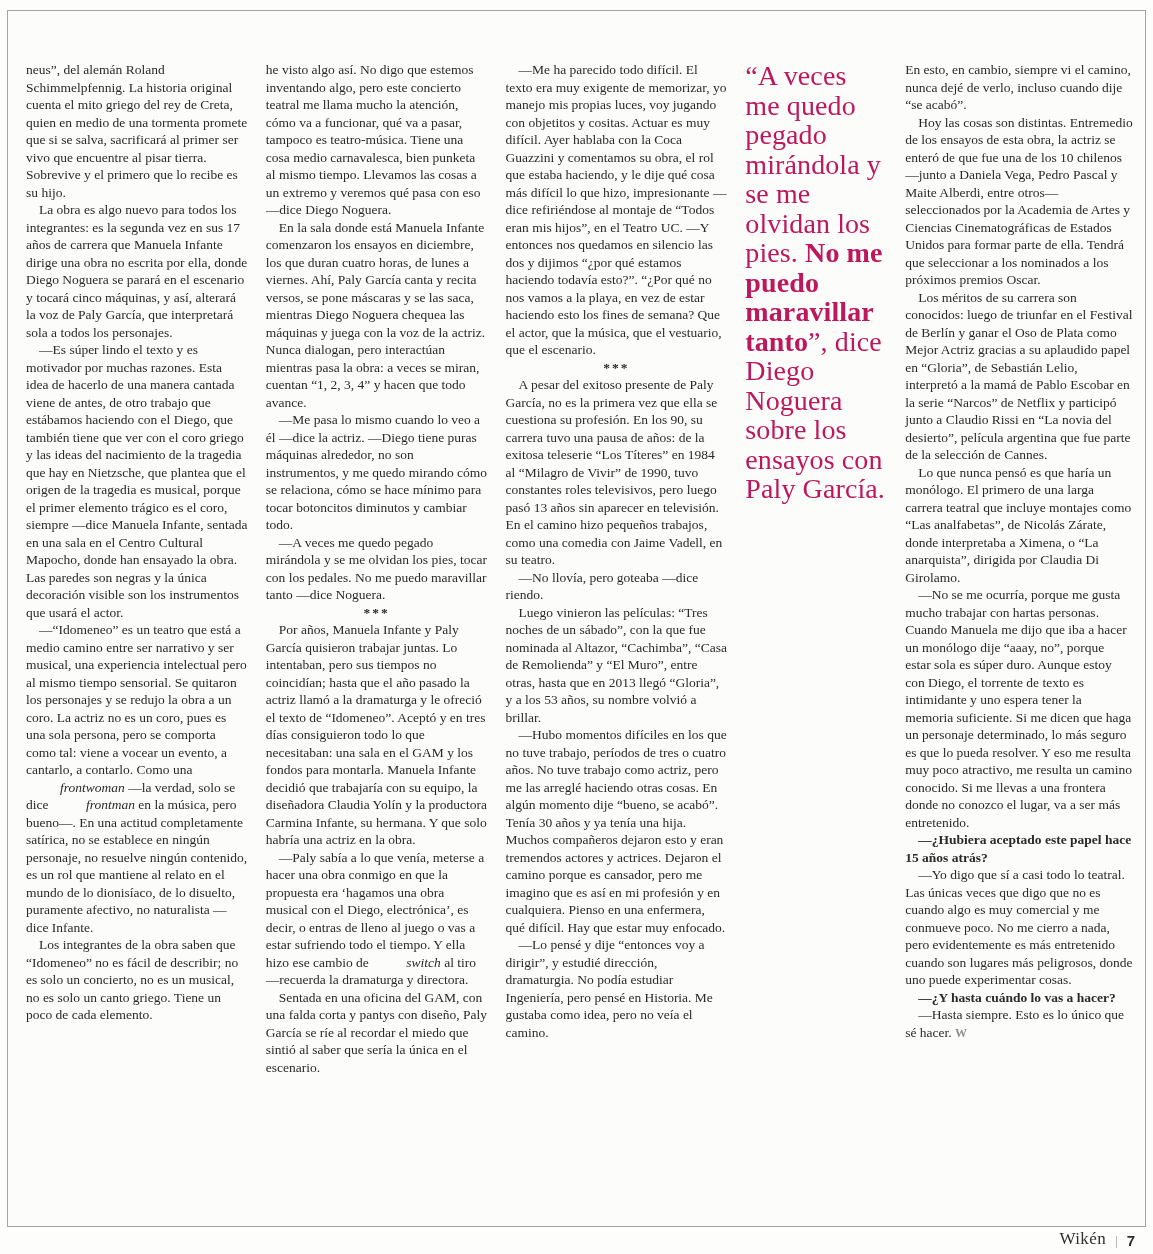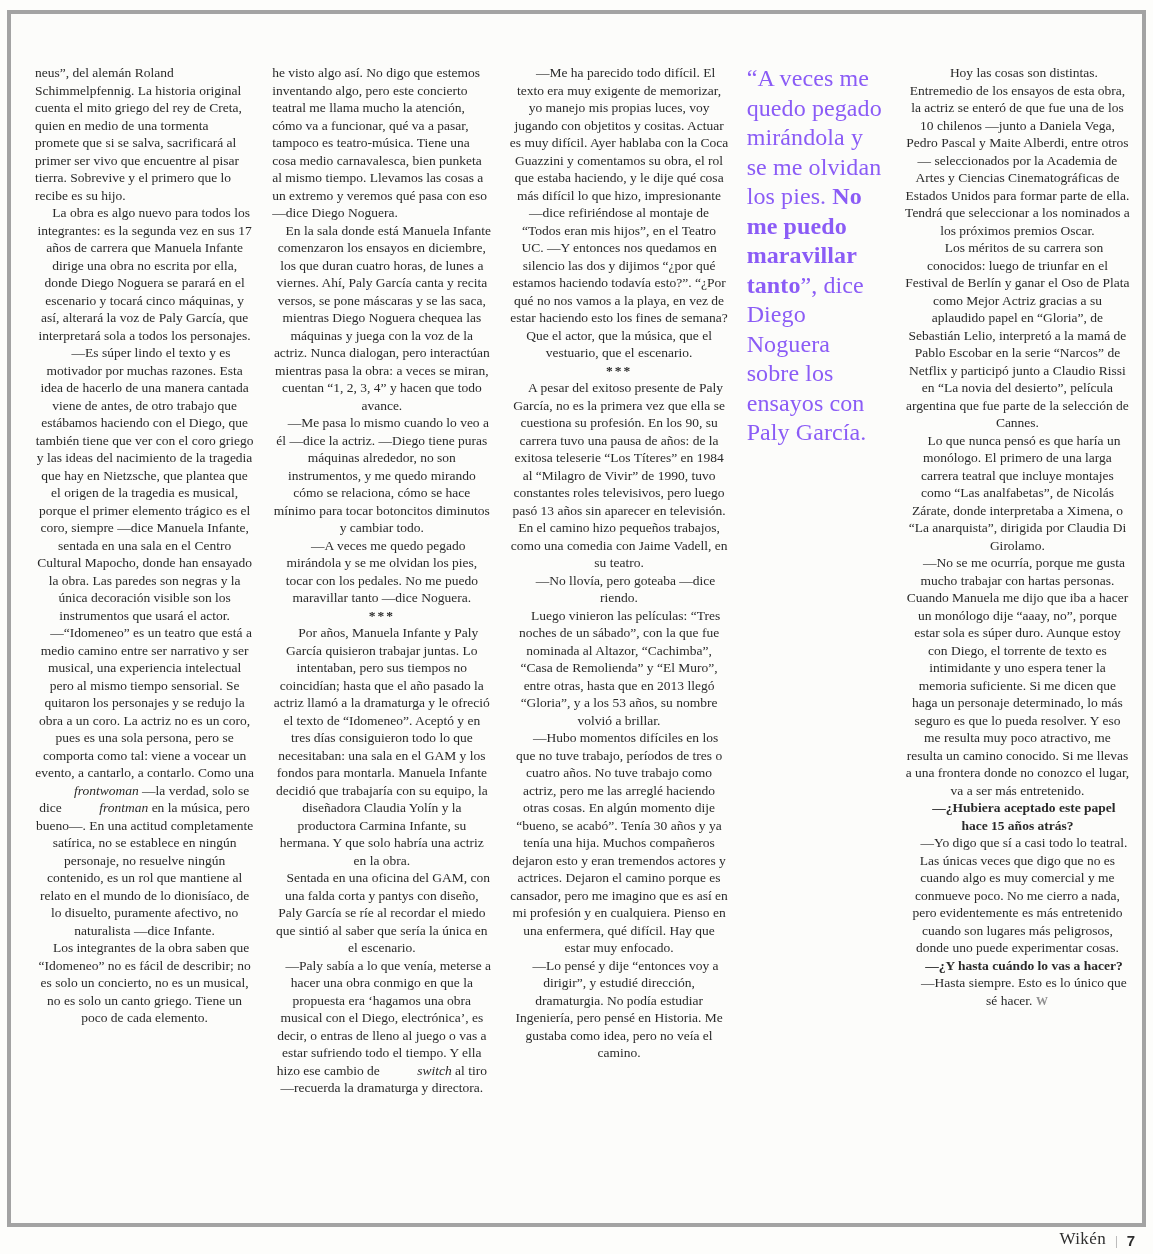--- a/index.html
+++ b/index.html
@@ -7,53 +7,53 @@
   body {
     position: relative;
     background: #fdfdfb;
     font-family: "Liberation Serif", serif;
     overflow: hidden;
   }
   .frame {
     position: absolute;
     left: 7px; top: 10px;
     width: 1139px; height: 1217px;
-    border: 4px solid #a3a3a3;
+    border: 1px solid #a3a3a3;
     background: #fcfcfa;
-    padding: 50px 12px 16px 24px;
+    padding: 50px 12px 16px 18px;
     display: flex;
     gap: 18px;
     overflow: hidden;
   }
   .col {
     font-size: 13.5px;
     line-height: 17.5px;
     color: #2a2a2a;
     text-align: left;
     overflow: hidden;
   }
   .c1, .c2, .c3 { width: 222px; }
   .c4 { width: 142px; }
   .c5 { width: 228px; }
   .col p { margin: 0; }
-  .col p.ind { text-indent: 13px; text-align: center; }
+  .col p.ind { text-indent: 13px; }
   .col p.q { font-weight: bold; }
   .it { font-style: italic; margin-left: 34px; }
   .sep {
     text-align: center;
     font-weight: bold;
     letter-spacing: 2px;
     line-height: 17.5px;
     font-size: 13.5px;
     color: #2a2a2a;
   }
   .pullquote {
-    font-size: 24px;
+    font-size: 28px;
     line-height: 29.5px;
-    color: #8b5cf6;
+    color: #be185d;
     letter-spacing: 0.1px;
   }
   .pullquote .b { font-weight: bold; }
   .pullquote + .pullquote { margin-top: 60px; }
   .endmark {
     color: #8f8f8f;
     font-size: 12px;
     font-weight: bold;
     letter-spacing: 1px;
   }
@@ -81,36 +81,37 @@
       <p class="ind"><span>—“Idomeneo” es un teatro que está a medio camino entre ser narrativo y ser musical, una experiencia intelectual pero al mismo tiempo sensorial. Se quitaron los personajes y se redujo la obra a un coro. La actriz no es un coro, pues es una sola persona, pero se comporta como tal: viene a vocear un evento, a cantarlo, a contarlo. Como una </span><span class="it">frontwoman</span><span> —la verdad, solo se dice </span><span class="it">frontman</span><span> en la música, pero bueno—. En una actitud completamente satírica, no se establece en ningún personaje, no resuelve ningún contenido, es un rol que mantiene al relato en el mundo de lo dionisíaco, de lo disuelto, puramente afectivo, no naturalista —dice Infante.</span></p>
       <p class="ind"><span>Los integrantes de la obra saben que “Idomeneo” no es fácil de describir; no es solo un concierto, no es un musical, no es solo un canto griego. Tiene un poco de cada elemento.</span></p>
     </div>
   <div class="col c2">
       <p class=""><span>he visto algo así. No digo que estemos inventando algo, pero este concierto teatral me llama mucho la atención, cómo va a funcionar, qué va a pasar, tampoco es teatro-música. Tiene una cosa medio carnavalesca, bien punketa al mismo tiempo. Llevamos las cosas a un extremo y veremos qué pasa con eso —dice Diego Noguera.</span></p>
       <p class="ind"><span>En la sala donde está Manuela Infante comenzaron los ensayos en diciembre, los que duran cuatro horas, de lunes a viernes. Ahí, Paly García canta y recita versos, se pone máscaras y se las saca, mientras Diego Noguera chequea las máquinas y juega con la voz de la actriz. Nunca dialogan, pero interactúan mientras pasa la obra: a veces se miran, cuentan “1, 2, 3, 4” y hacen que todo avance.</span></p>
       <p class="ind"><span>—Me pasa lo mismo cuando lo veo a él —dice la actriz. —Diego tiene puras máquinas alrededor, no son instrumentos, y me quedo mirando cómo se relaciona, cómo se hace mínimo para tocar botoncitos diminutos y cambiar todo.</span></p>
       <p class="ind"><span>—A veces me quedo pegado mirándola y se me olvidan los pies, tocar con los pedales. No me puedo maravillar tanto —dice Noguera.</span></p>
       <div class="sep">***</div>
       <p class="ind"><span>Por años, Manuela Infante y Paly García quisieron trabajar juntas. Lo intentaban, pero sus tiempos no coincidían; hasta que el año pasado la actriz llamó a la dramaturga y le ofreció el texto de “Idomeneo”. Aceptó y en tres días consiguieron todo lo que necesitaban: una sala en el GAM y los fondos para montarla. Manuela Infante decidió que trabajaría con su equipo, la diseñadora Claudia Yolín y la productora Carmina Infante, su hermana. Y que solo habría una actriz en la obra.</span></p>
+      <p class="ind"><span>—Paly sabía a lo que venía, meterse a hacer una obra conmigo en que la propuesta era ‘hagamos una obra musical con el Diego, electrónica’, es decir, o entras de lleno al juego o vas a estar sufriendo todo el tiempo. Y ella hizo ese cambio de </span><span class="it">switch</span><span> al tiro —recuerda la dramaturga y directora.</span></p>
       <p class="ind"><span>Sentada en una oficina del GAM, con una falda corta y pantys con diseño, Paly García se ríe al recordar el miedo que sintió al saber que sería la única en el escenario.</span></p>
-      <p class="ind"><span>—Paly sabía a lo que venía, meterse a hacer una obra conmigo en que la propuesta era ‘hagamos una obra musical con el Diego, electrónica’, es decir, o entras de lleno al juego o vas a estar sufriendo todo el tiempo. Y ella hizo ese cambio de </span><span class="it">switch</span><span> al tiro —recuerda la dramaturga y directora.</span></p>
     </div>
   <div class="col c3">
       <p class="ind"><span>—Me ha parecido todo difícil. El texto era muy exigente de memorizar, yo manejo mis propias luces, voy jugando con objetitos y cositas. Actuar es muy difícil. Ayer hablaba con la Coca Guazzini y comentamos su obra, el rol que estaba haciendo, y le dije qué cosa más difícil lo que hizo, impresionante —dice refiriéndose al montaje de “Todos eran mis hijos”, en el Teatro UC. —Y entonces nos quedamos en silencio las dos y dijimos “¿por qué estamos haciendo todavía esto?”. “¿Por qué no nos vamos a la playa, en vez de estar haciendo esto los fines de semana? Que el actor, que la música, que el vestuario, que el escenario.</span></p>
       <div class="sep">***</div>
       <p class="ind"><span>A pesar del exitoso presente de Paly García, no es la primera vez que ella se cuestiona su profesión. En los 90, su carrera tuvo una pausa de años: de la exitosa teleserie “Los Títeres” en 1984 al “Milagro de Vivir” de 1990, tuvo constantes roles televisivos, pero luego pasó 13 años sin aparecer en televisión. En el camino hizo pequeños trabajos, como una comedia con Jaime Vadell, en su teatro.</span></p>
       <p class="ind"><span>—No llovía, pero goteaba —dice riendo.</span></p>
       <p class="ind"><span>Luego vinieron las películas: “Tres noches de un sábado”, con la que fue nominada al Altazor, “Cachimba”, “Casa de Remolienda” y “El Muro”, entre otras, hasta que en 2013 llegó “Gloria”, y a los 53 años, su nombre volvió a brillar.</span></p>
       <p class="ind"><span>—Hubo momentos difíciles en los que no tuve trabajo, períodos de tres o cuatro años. No tuve trabajo como actriz, pero me las arreglé haciendo otras cosas. En algún momento dije “bueno, se acabó”. Tenía 30 años y ya tenía una hija. Muchos compañeros dejaron esto y eran tremendos actores y actrices. Dejaron el camino porque es cansador, pero me imagino que es así en mi profesión y en cualquiera. Pienso en una enfermera, qué difícil. Hay que estar muy enfocado.</span></p>
       <p class="ind"><span>—Lo pensé y dije “entonces voy a dirigir”, y estudié dirección, dramaturgia. No podía estudiar Ingeniería, pero pensé en Historia. Me gustaba como idea, pero no veía el camino.</span></p>
     </div>
   <div class="col c4">
       <div class="pullquote"><span>“A veces me quedo pegado mirándola y se me olvidan los pies. </span><span class="b">No me puedo maravillar tanto</span><span>”, dice Diego Noguera sobre los ensayos con Paly García.</span></div>
     </div>
   <div class="col c5">
+      <p class=""><span>En esto, en cambio, siempre vi el camino, nunca dejé de verlo, incluso cuando dije “se acabó”.</span></p>
       <p class="ind"><span>Hoy las cosas son distintas. Entremedio de los ensayos de esta obra, la actriz se enteró de que fue una de los 10 chilenos —junto a Daniela Vega, Pedro Pascal y Maite Alberdi, entre otros— seleccionados por la Academia de Artes y Ciencias Cinematográficas de Estados Unidos para formar parte de ella. Tendrá que seleccionar a los nominados a los próximos premios Oscar.</span></p>
       <p class="ind"><span>Los méritos de su carrera son conocidos: luego de triunfar en el Festival de Berlín y ganar el Oso de Plata como Mejor Actriz gracias a su aplaudido papel en “Gloria”, de Sebastián Lelio, interpretó a la mamá de Pablo Escobar en la serie “Narcos” de Netflix y participó junto a Claudio Rissi en “La novia del desierto”, película argentina que fue parte de la selección de Cannes.</span></p>
       <p class="ind"><span>Lo que nunca pensó es que haría un monólogo. El primero de una larga carrera teatral que incluye montajes como “Las analfabetas”, de Nicolás Zárate, donde interpretaba a Ximena, o “La anarquista”, dirigida por Claudia Di Girolamo.</span></p>
       <p class="ind"><span>—No se me ocurría, porque me gusta mucho trabajar con hartas personas. Cuando Manuela me dijo que iba a hacer un monólogo dije “aaay, no”, porque estar sola es súper duro. Aunque estoy con Diego, el torrente de texto es intimidante y uno espera tener la memoria suficiente. Si me dicen que haga un personaje determinado, lo más seguro es que lo pueda resolver. Y eso me resulta muy poco atractivo, me resulta un camino conocido. Si me llevas a una frontera donde no conozco el lugar, va a ser más entretenido.</span></p>
       <p class="ind q"><span>—¿Hubiera aceptado este papel hace 15 años atrás?</span></p>
       <p class="ind"><span>—Yo digo que sí a casi todo lo teatral. Las únicas veces que digo que no es cuando algo es muy comercial y me conmueve poco. No me cierro a nada, pero evidentemente es más entretenido cuando son lugares más peligrosos, donde uno puede experimentar cosas.</span></p>
       <p class="ind q"><span>—¿Y hasta cuándo lo vas a hacer?</span></p>
       <p class="ind"><span>—Hasta siempre. Esto es lo único que sé hacer. </span><span class="endmark">W</span></p>
     </div>
 </div>

